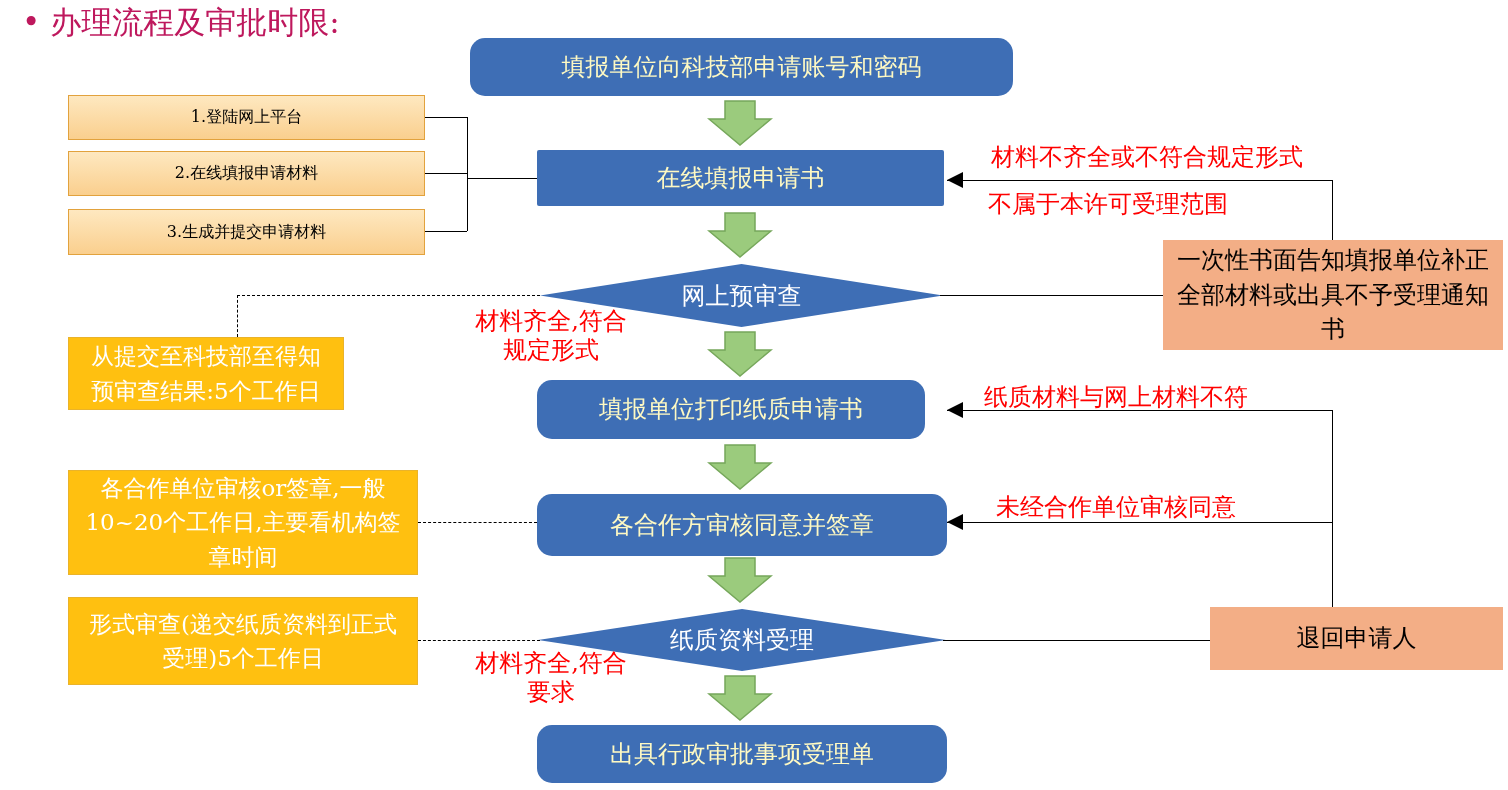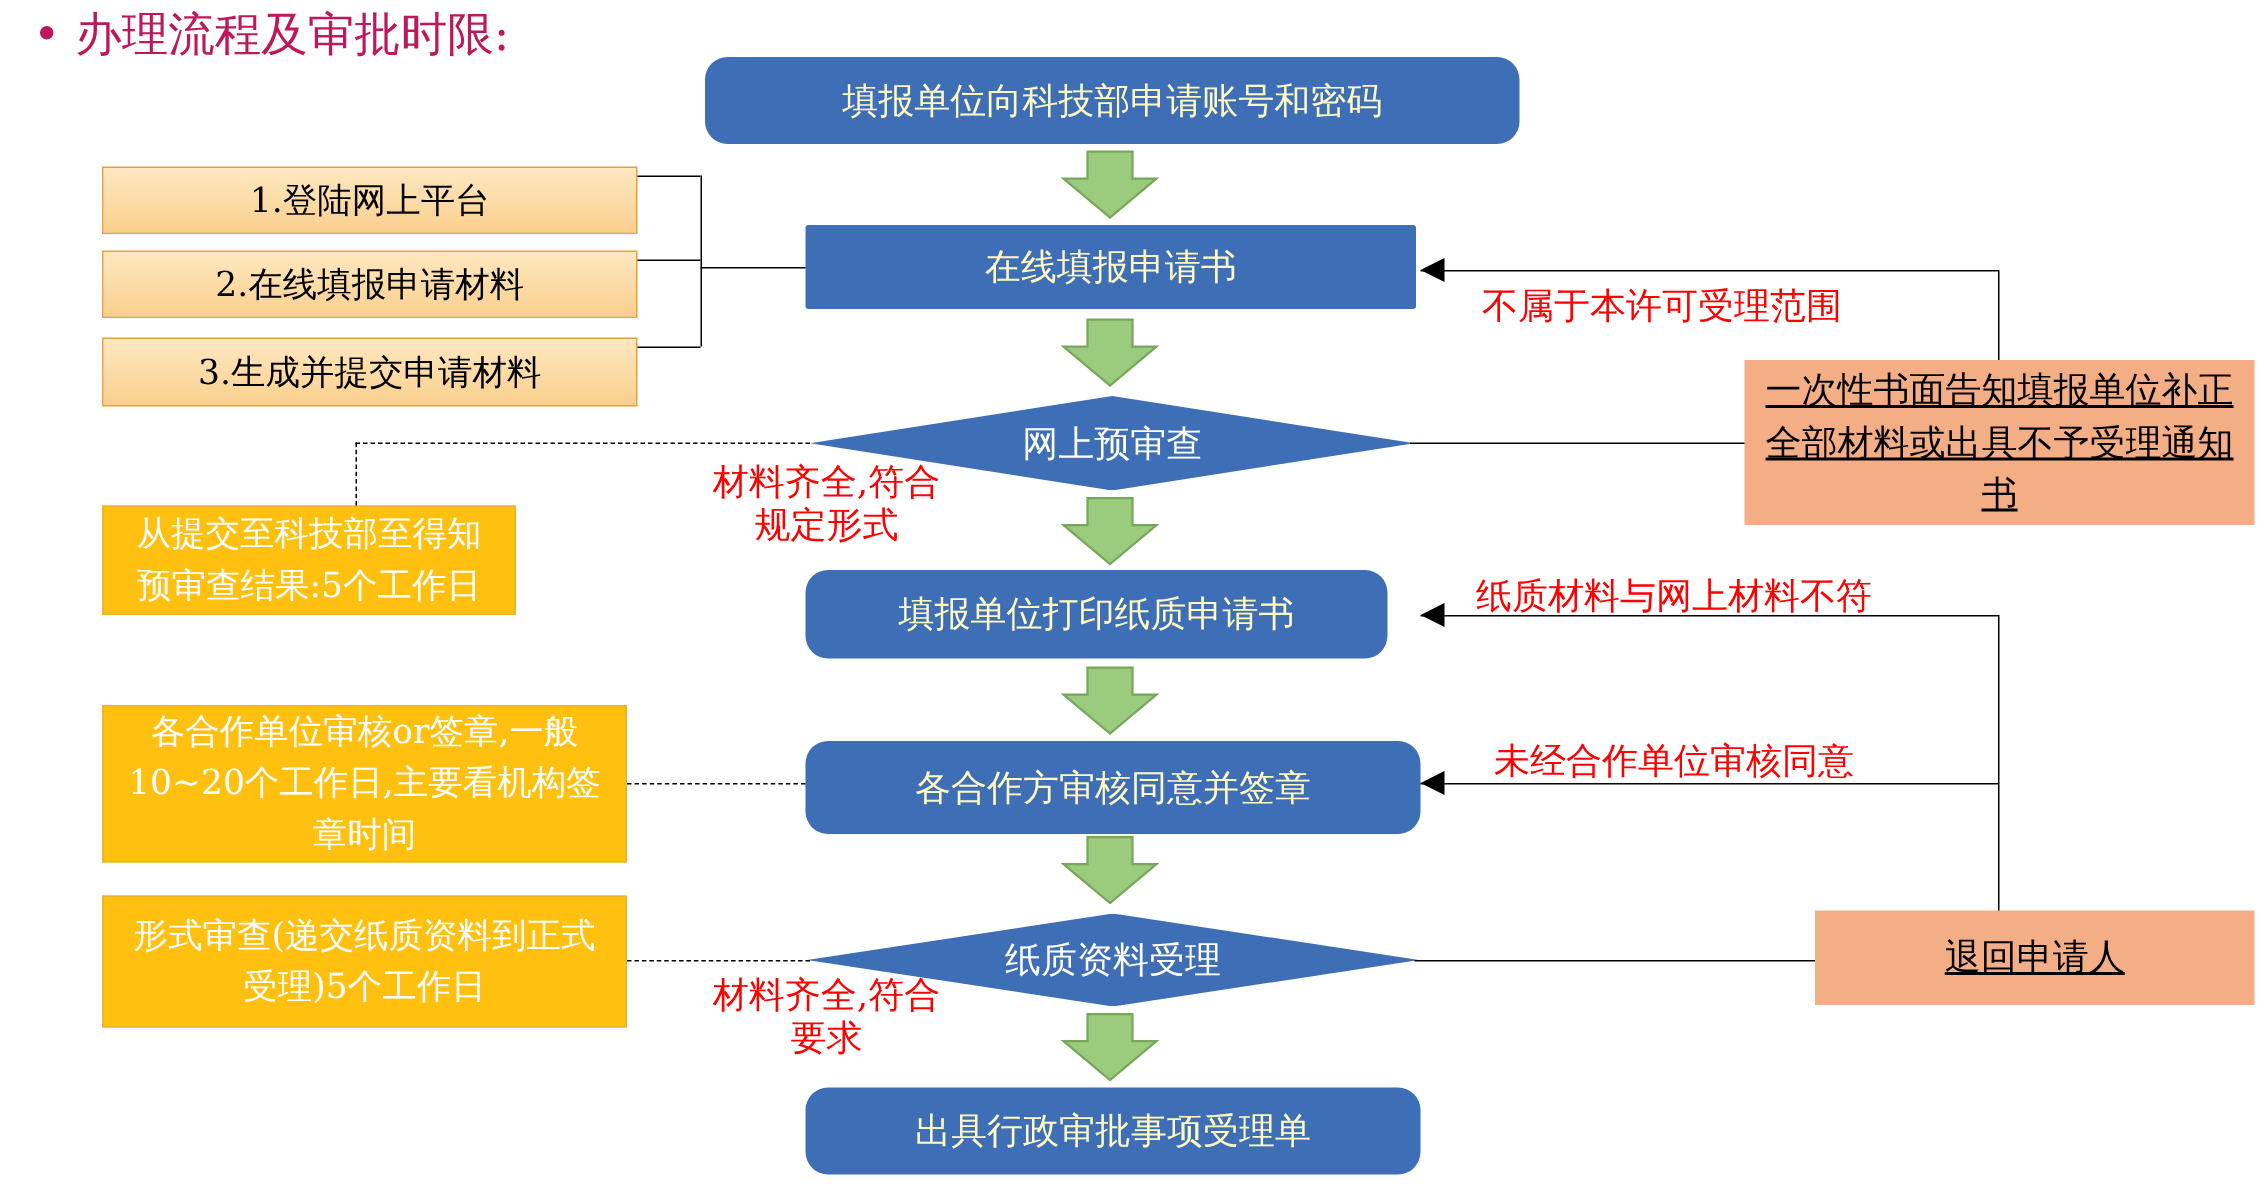--- a/index.html
+++ b/index.html
@@ -4,23 +4,23 @@
 <style>
   *{box-sizing:border-box;margin:0;padding:0}
   html,body{background:#fff;}
   body{font-family:"DejaVu Serif","Liberation Serif",serif;}
   .canvas{position:relative;width:1508px;height:790px;background:#fff;overflow:hidden;}
   .title{position:absolute;left:22px;top:2px;font-size:31px;color:#be185d;}
   .node{position:absolute;background:var(--node-blue,#3E6EB5);color:#fef9c3;display:flex;align-items:center;justify-content:center;font-size:24px;text-align:center;line-height:1.2;}
   .node.rounded{border-radius:15px;}
   .node.square{border-radius:2px;}
   .diamond{position:absolute;background:var(--node-blue,#3E6EB5);color:#fff;display:flex;align-items:center;justify-content:center;font-size:24px;clip-path:polygon(50% 0,100% 50%,50% 100%,0 50%);}
-  .substep{position:absolute;background:linear-gradient(180deg,#FEE8C0,#FACF8E);border:1px solid #E2A23D;color:#000;display:flex;align-items:center;justify-content:center;font-size:23px;margin-top:16px;}
+  .substep{position:absolute;background:linear-gradient(180deg,#FEE8C0,#FACF8E);border:1px solid #E2A23D;color:#000;display:flex;align-items:center;justify-content:center;font-size:16px;}
   .note{position:absolute;background:var(--note-gold,#FFC010);border:1px solid #EAB32A;color:#fff;display:flex;align-items:center;justify-content:center;font-size:23px;text-align:center;line-height:1.5;padding:4px 12px;}
-  .outcome{position:absolute;background:var(--outcome-salmon,#F3AE86);color:#000;display:flex;align-items:center;justify-content:center;font-size:24px;text-align:center;line-height:1.45;padding:19px 10px;text-decoration:underline;}
+  .outcome{position:absolute;background:var(--outcome-salmon,#F3AE86);color:#000;display:flex;align-items:center;justify-content:center;font-size:24px;text-align:center;line-height:1.45;padding:19px 10px;}
   .redlabel{position:absolute;color:var(--warning-red,#FF0000);font-size:24px;text-align:center;line-height:1.2;white-space:normal;}
   .hline{position:absolute;border-top:1px solid #000;height:0;}
   .vline{position:absolute;border-left:1px solid #000;width:0;}
   .dash{border-top-style:dashed;}
   .vdash{border-left-style:dashed;}
   .arrowhead-left{position:absolute;width:0;height:0;border-top:8px solid transparent;border-bottom:8px solid transparent;border-right:16px solid #000;}
   .down-arrow{position:absolute;}
   .down-arrow path{fill:var(--arrow-green,#9BCB7D);stroke:#76A75B;stroke-width:1.5;}
 </style>
 </head>
@@ -61,20 +61,21 @@
   <div class="substep" style="left:68px;top:151px;width:357px;height:45px">2.在线填报申请材料</div>
   <div class="substep" style="left:68px;top:209px;width:357px;height:46px">3.生成并提交申请材料</div>
 
   <div class="note" style="left:68px;top:337px;width:276px;height:73px">从提交至科技部至得知预审查结果:5个工作日</div>
   <div class="note" style="left:68px;top:470px;width:350px;height:105px">各合作单位审核or签章,一般10~20个工作日,主要看机构签章时间</div>
   <div class="note" style="left:68px;top:597px;width:350px;height:88px">形式审查(递交纸质资料到正式受理)5个工作日</div>
 
   <div class="outcome" style="left:1163px;top:240px;width:340px;height:110px">一次性书面告知填报单位补正全部材料或出具不予受理通知书</div>
   <div class="outcome" style="left:1210px;top:607px;width:293px;height:63px">退回申请人</div>
 
+  <div class="redlabel" style="left:958px;top:143px;width:378px">材料不齐全或不符合规定形式</div>
   <div class="redlabel" style="left:958px;top:190px;width:300px">不属于本许可受理范围</div>
   <div class="redlabel" style="left:473px;top:307px;width:156px">材料齐全,符合规定形式</div>
   <div class="redlabel" style="left:980px;top:383px;width:272px">纸质材料与网上材料不符</div>
   <div class="redlabel" style="left:985px;top:493px;width:262px">未经合作单位审核同意</div>
   <div class="redlabel" style="left:473px;top:649px;width:156px">材料齐全,符合要求</div>
 
   <div class="hline" style="left:425px;top:117px;width:42px"></div>
   <div class="hline" style="left:425px;top:173px;width:42px"></div>
   <div class="hline" style="left:425px;top:231px;width:42px"></div>
   <div class="vline" style="left:467px;top:117px;height:114px"></div>

